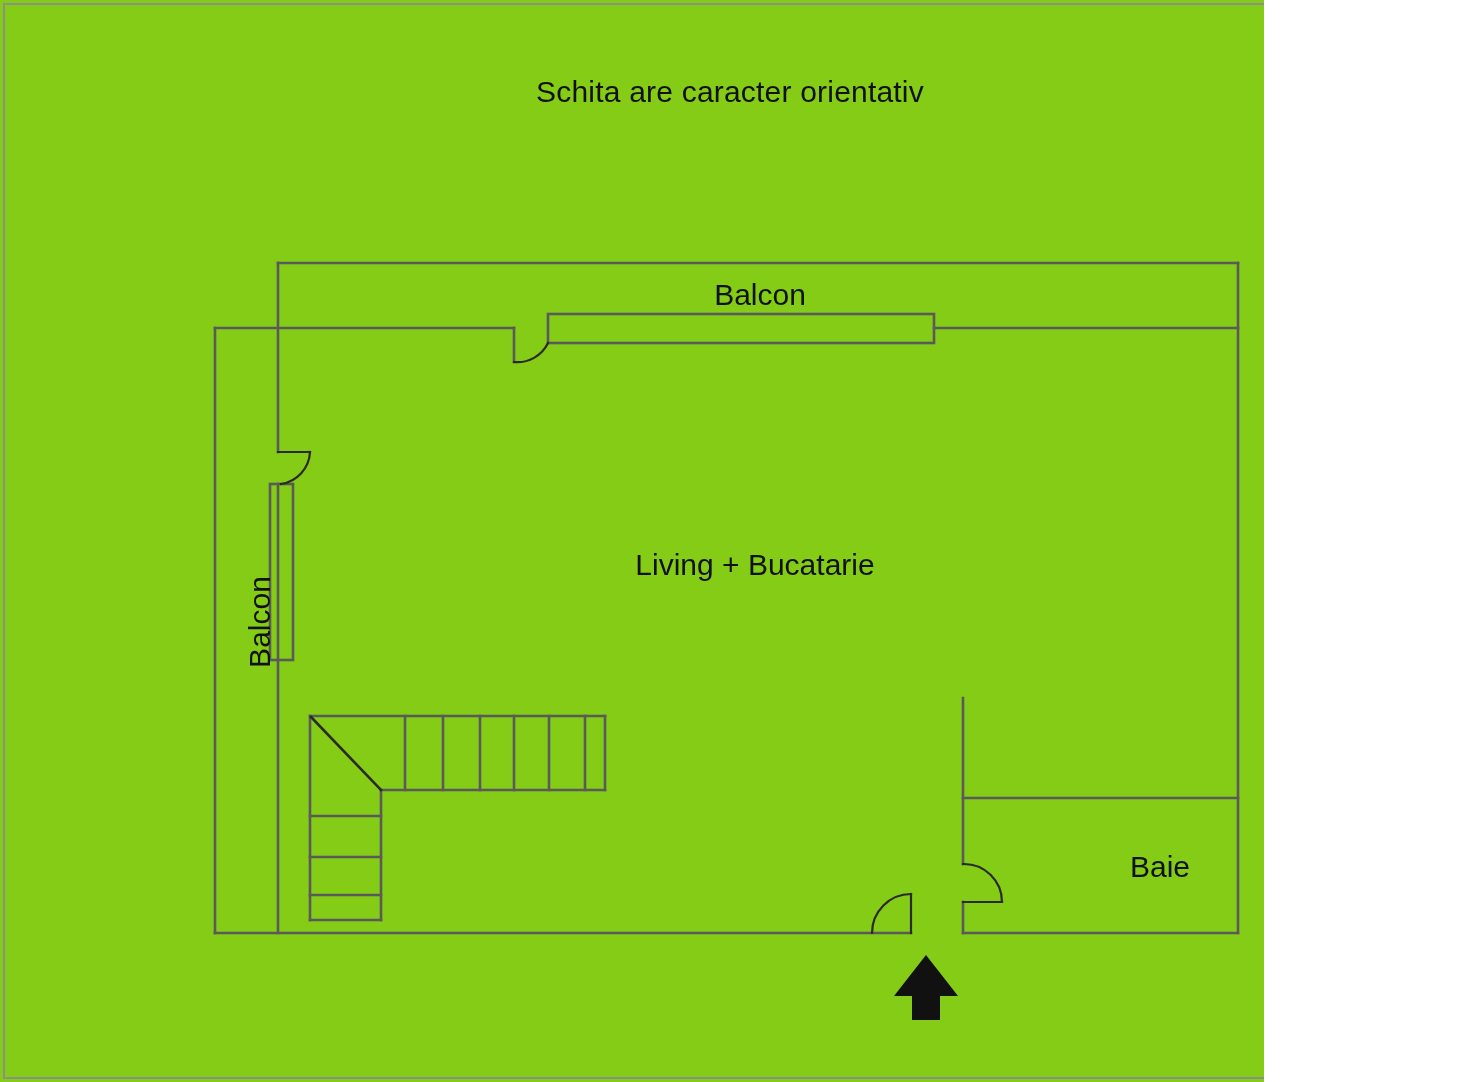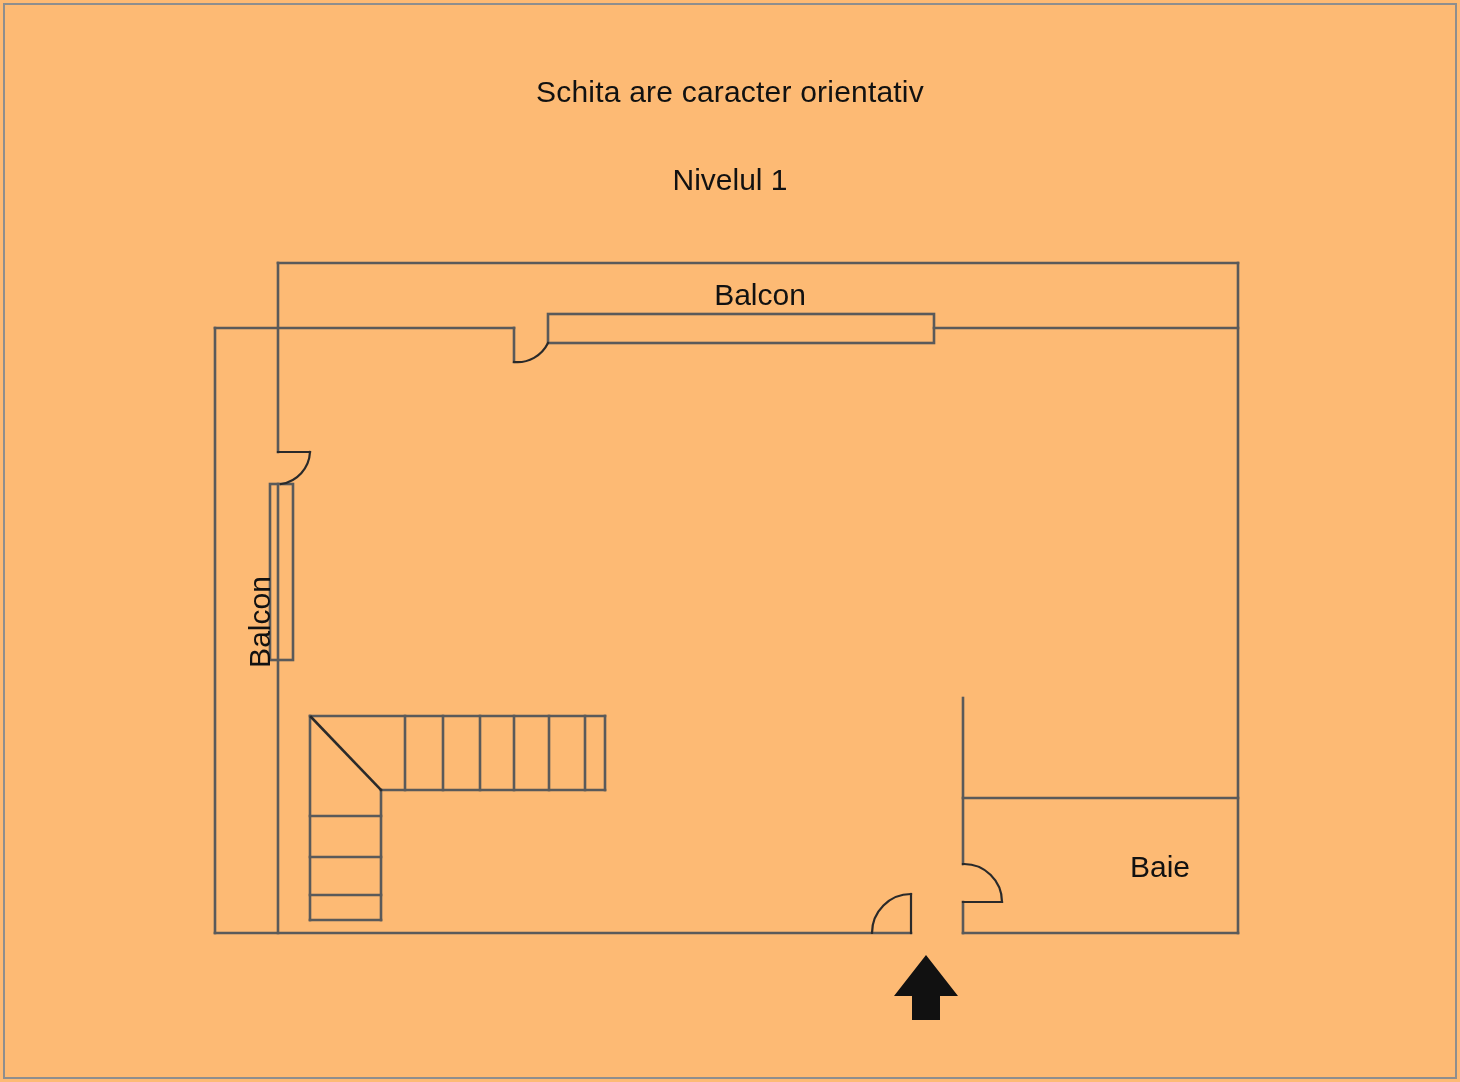--- a/index.html
+++ b/index.html
@@ -6,23 +6,23 @@
   html, body {
     margin: 0;
     padding: 0;
     background: #ffffff;
   }
   body {
     font-family: "Liberation Sans", "DejaVu Sans", sans-serif;
   }
   #plan-root {
     position: relative;
-    width: 1460px;
+    width: 1264px;
     height: 1082px;
-    background: #fdba74;
+    background: #84cc16;
     box-sizing: border-box;
     overflow: hidden;
   }
   #outer-frame {
     position: absolute;
     left: 3px;
     top: 3px;
     width: 1454px;
     height: 1076px;
     border: 2px solid #8e8e8e;
@@ -90,21 +90,20 @@
 </style>
 </head>
 <body>
 
 <div id="plan-root">
 
   <div id="outer-frame"></div>
 
   <div class="plan-heading" id="title-main">Schita are caracter orientativ</div>
 
-  <div class="plan-heading" id="title-level">Nivelul 1</div>
 
   <svg id="floorplan-svg" viewBox="0 0 1460 1082" xmlns="http://www.w3.org/2000/svg">
 
     <g fill="none" stroke="#5a5a5a" stroke-width="2.6" stroke-linecap="square">
 
       <path d="M 278 263 L 1238 263"></path>
 
       <path d="M 1238 263 L 1238 933"></path>
 
       <path d="M 215 933 L 911 933"></path>
@@ -169,18 +168,19 @@
     </g>
 
     <g>
       <polygon points="926,955 958,996 940,996 940,1020 912,1020 912,996 894,996" fill="#111111" stroke="none"></polygon>
     </g>
 
   </svg>
 
   <div class="room-label" id="label-balcon-top">Balcon</div>
 
+  <div class="room-label" id="label-living">Living + Bucatarie</div>
 
   <div class="room-label" id="label-baie">Baie</div>
 
   <div class="room-label" id="label-balcon-left">Balcon</div>
 
 </div>
 
 </body></html>

